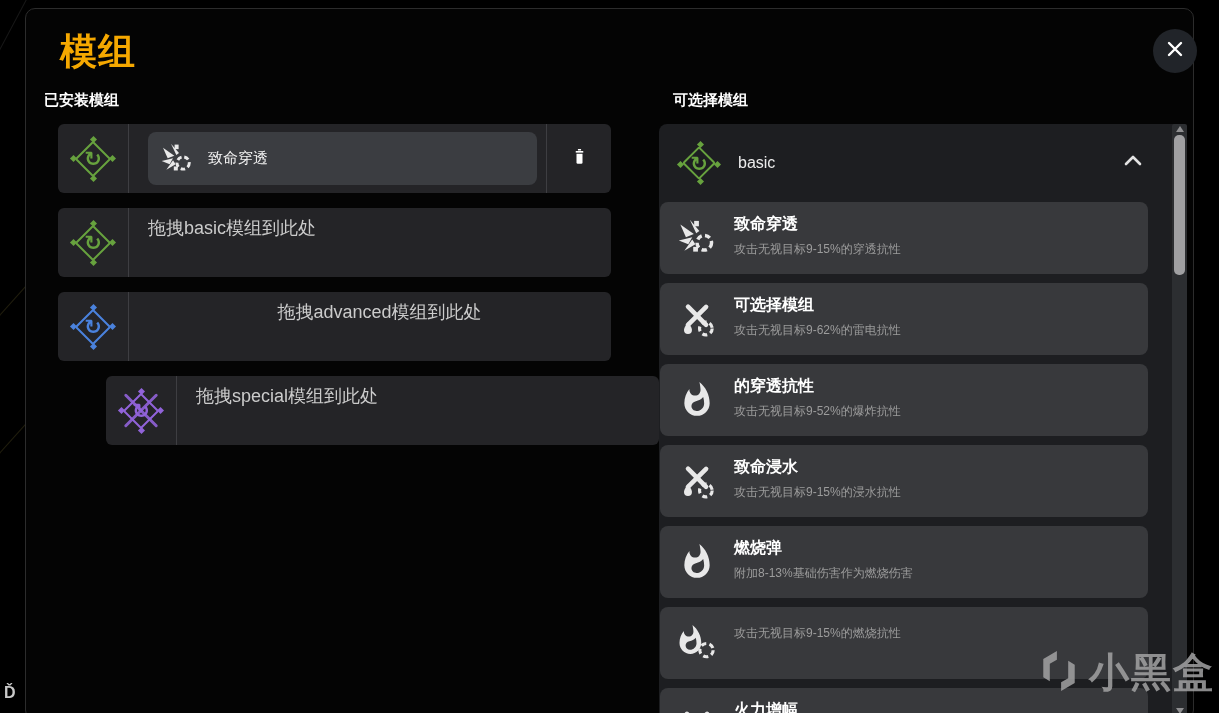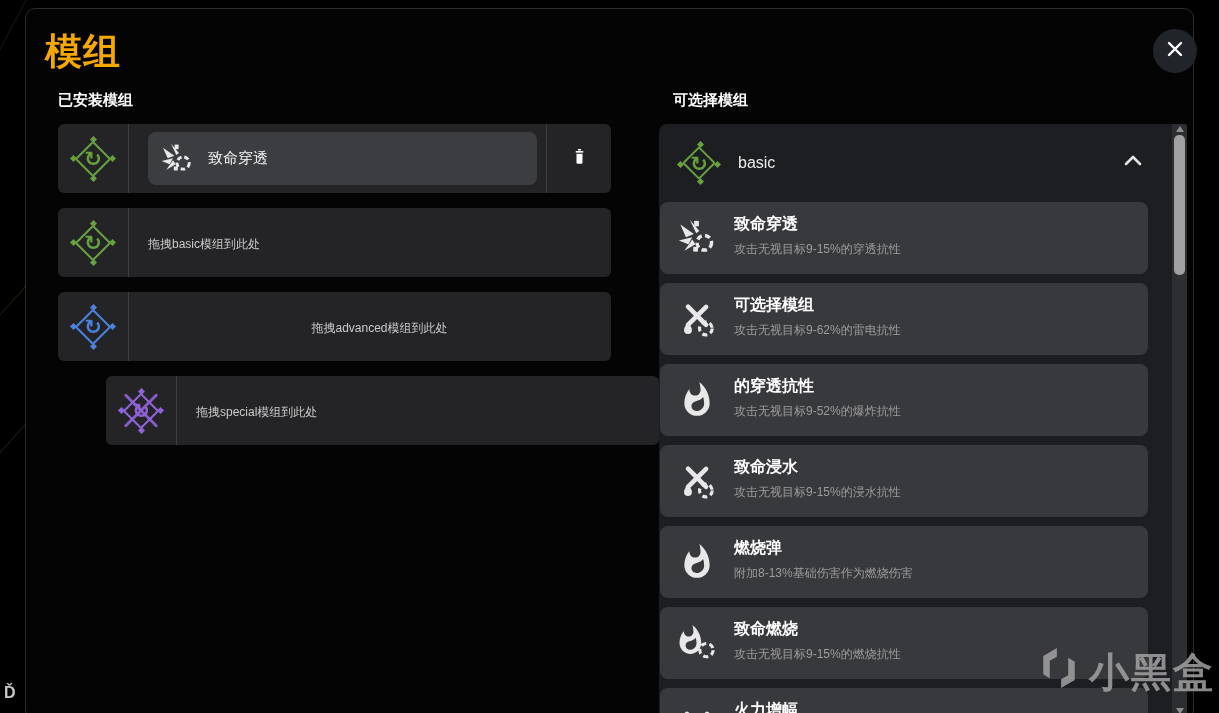--- a/index.html
+++ b/index.html
@@ -10,34 +10,34 @@
   
   .bg-diag { position:absolute; height:1px; background:#3a3418; opacity:.55; transform-origin:left center; }
   .bg-diag.d1 { left:-14px; top:330px; width:60px; transform:rotate(-48deg); }
   .bg-diag.d2 { left:-16px; top:470px; width:64px; transform:rotate(-48deg); }
   .bg-diag.d3 { left:-6px; top:60px; width:70px; background:#2c2c2c; transform:rotate(-62deg); }
   .corner-glyph { position:absolute; left:4px; top:684px; color:#c9c9c9; font-size:16px; font-weight:700; }
 
   
   .modal { position:absolute; left:25px; top:8px; width:1169px; height:712px;
            background:#040404; border:1px solid #2c2c2c; border-radius:10px; }
-  .modal-title { position:absolute; left:19px; top:18px; color:#f5a800; font-size:37px; font-weight:800; letter-spacing:1px; }
+  .modal-title { position:absolute; left:34px; top:18px; color:#f5a800; font-size:37px; font-weight:800; letter-spacing:1px; }
   .close-btn { position:absolute; left:1127px; top:20px; width:44px; height:44px; border-radius:50%;
                background:#212429; display:flex; align-items:center; justify-content:center; cursor:pointer; }
 
   .col-header { position:absolute; top:82px; color:#fff; font-size:15px; font-weight:700; }
-  .col-header.left { left:32px; }
+  .col-header.left { left:18px; }
   .col-header.right { left:647px; }
 
   
   .slots { position:absolute; left:32px; top:115px; width:553px; }
   .slot { display:flex; width:553px; height:69px; background:#242427; border-radius:6px; margin-bottom:15px; overflow:hidden; }
   .slot-icon-cell { width:71px; flex:none; display:flex; align-items:center; justify-content:center; border-right:1px solid #3e3e42; }
   .slot-body { flex:1; position:relative; }
-  .slot-placeholder { padding:28px 0 0 19px; color:#cbcbcb; font-size:12px; }
+  .slot-placeholder { padding:8px 0 0 19px; color:#cbcbcb; font-size:18px; }
   .installed-card { position:absolute; left:19px; top:8px; width:389px; height:53px; background:#3b3d41; border-radius:8px;
                     display:flex; align-items:center; cursor:pointer; }
   .installed-card .card-icon { margin-left:13px; width:32px; height:32px; color:#e9e9e9; flex:none; }
   .installed-card .card-label { margin-left:15px; color:#f2f2f2; font-size:15px; font-weight:500; }
   .slot-trash { width:65px; flex:none; border-left:1px solid #3e3e42; display:flex; align-items:center; justify-content:center; cursor:pointer; }
 
   
   .tier-basic { color:#67a23e; } .tier-advanced { color:#4a82dd;text-align:center; } .tier-special { color:#9163d9;margin-left:48px; }
   .tier-icon { position:relative; width:42px; height:42px; flex:none; }
   .tier-icon .dia { position:absolute; inset:8px; border:2.5px solid currentColor; transform:rotate(45deg); border-radius:2px; }
@@ -65,21 +65,21 @@
   .mrow-desc { margin-top:6px; color:#9c9c9c; font-size:12px; }
 
   
   .scrollbar { position:absolute; right:0; top:0; width:15px; height:597px; background:#2c2e31; border-radius:2px; }
   .sb-thumb { position:absolute; left:2px; top:11px; width:11px; height:140px; background:#a0a0a2; border-radius:5px; cursor:grab; }
   .sb-arrow { position:absolute; left:3.5px; width:0; height:0; border-left:4px solid transparent; border-right:4px solid transparent; cursor:pointer; }
   .sb-arrow.up { top:2px; border-bottom:6px solid #8f8f91; }
   .sb-arrow.down { top:584px; border-top:6px solid #8f8f91; }
 
   
-  .watermark { position:absolute; left:1036px; top:645px; display:flex; align-items:flex-start; gap:7px; z-index:50; opacity:.85; pointer-events:none; }
+  .watermark { position:absolute; left:1036px; top:645px; display:flex; align-items:center; gap:7px; z-index:50; opacity:.85; pointer-events:none; }
   .watermark svg { width:46px; height:46px; }
   .wm-text { color:#a2a2a3; font-size:40px; font-weight:600; letter-spacing:2px; }
 </style>
 </head>
 <body>
 
 <div id="screen">
 
   <i class="bg-diag d1"></i>
   <i class="bg-diag d2"></i>
@@ -314,21 +314,20 @@
           <div class="mrow">
             <div class="mrow-icon">
               <svg viewBox="0 0 24 24">
                 <g transform="translate(-2.5 0) scale(0.86)">
                   <path fill="currentColor" fill-rule="evenodd" d="M13.5.67s.74 2.65.74 4.8c0 2.06-1.35 3.73-3.41 3.73-2.07 0-3.63-1.67-3.63-3.73l.03-.36C5.21 7.51 4 10.62 4 14c0 4.42 3.58 8 8 8s8-3.58 8-8C20 8.61 17.41 3.8 13.5.67zM11.71 19c-1.78 0-3.22-1.4-3.22-3.14 0-1.62 1.05-2.76 2.81-3.12 1.77-.36 3.6-1.21 4.62-2.58.39 1.29.59 2.65.59 4.04 0 2.65-2.15 4.8-4.8 4.8z"></path>
                 </g>
                 <circle cx="18" cy="16.5" r="4.2" fill="none" stroke="currentColor" stroke-width="2" stroke-dasharray="3.3 2.1"></circle>
               </svg>
             </div>
             <div class="mrow-text">
-              <div class="mrow-title">致命燃烧</div>
               <div class="mrow-desc">攻击无视目标9-15%的燃烧抗性</div>
             </div>
           </div>
 
           <div class="mrow">
             <div class="mrow-icon">
               <svg viewBox="0 0 24 24">
                 <g fill="currentColor">
                   <g transform="rotate(45 12 12)">
                     <rect x="10.5" y="1.5" width="3" height="21" rx="1.5"></rect>

